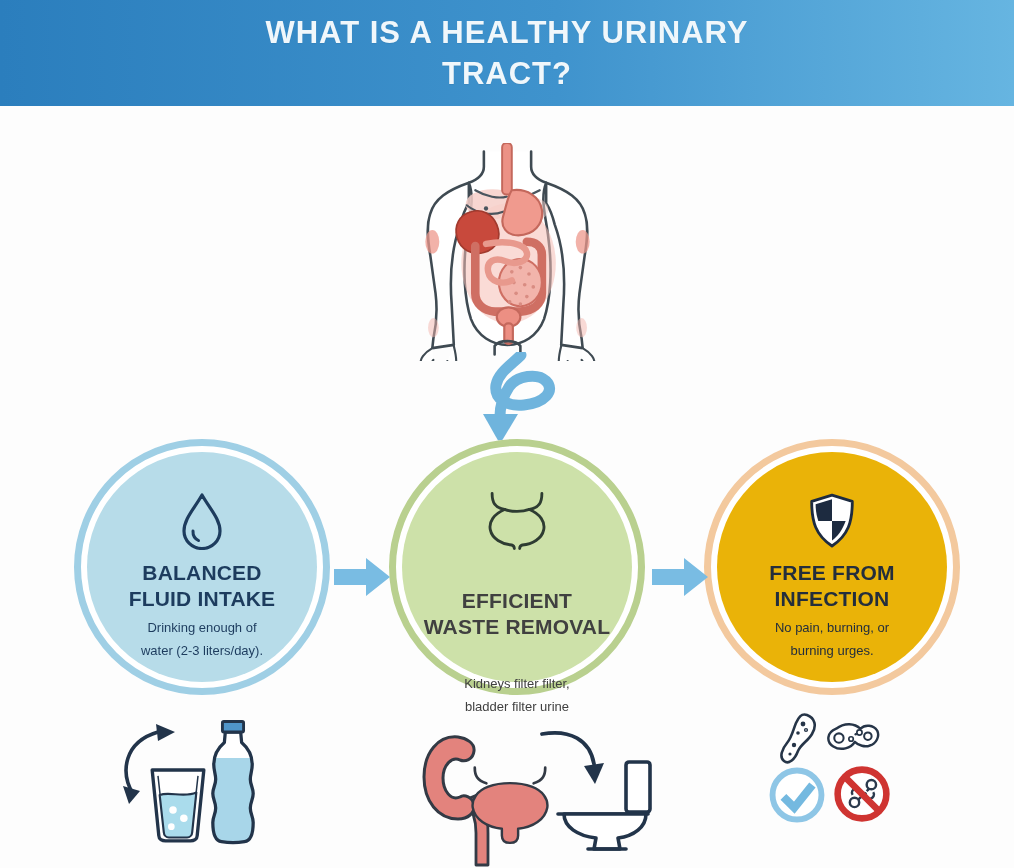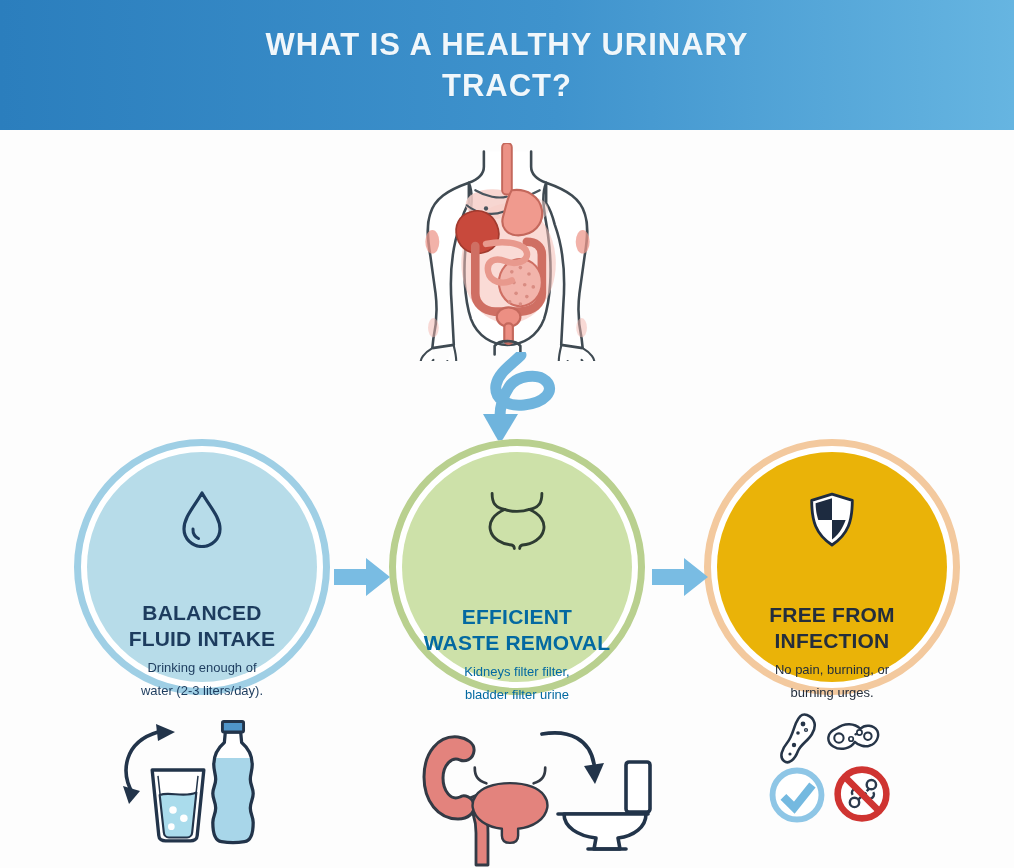--- a/index.html
+++ b/index.html
@@ -2,40 +2,40 @@
 <html><head>
 <meta charset="utf-8">
 <style>
   html,body{margin:0;padding:0;background:#fff;}
   .stage{
     position:relative;width:1014px;height:868px;overflow:hidden;
     background:#fdfdfd;font-family:"Liberation Sans",sans-serif;
   }
   
   .header{
-    position:absolute;left:0;top:0;width:1014px;height:130px;
+    position:absolute;left:0;top:0;width:1014px;height:106px;
     background:linear-gradient(90deg,#2b7ebd 0%,#3f93cd 55%,#66b5e1 100%);
     display:flex;flex-direction:column;align-items:center;justify-content:center;
   }
   .header .t1,.header .t2{
     color:#f0f7fb;font-weight:700;font-size:31px;letter-spacing:1px;
     line-height:41px;text-align:center;text-shadow:0 1px 1px rgba(0,0,0,.06);
   }
   
   .circle{position:absolute;width:256px;height:256px;border-radius:50%;
     box-sizing:border-box;background:#fff;}
   .circle .ring{position:absolute;inset:0;border-radius:50%;border:7px solid;}
   .circle .fill{position:absolute;inset:13px;border-radius:50%;
     display:flex;flex-direction:column;align-items:center;justify-content:flex-start;
     padding-top:38px;box-sizing:border-box;}
   .c1{left:74px;top:439px;} .c1 .ring{border-color:#9fcfe5;} .c1 .fill{background:#b7dce9;color:#1d3c5e;}
-  .c2{left:389px;top:439px;} .c2 .ring{border-color:#b9d08f;} .c2 .fill{background:#cde1a9;color:#0369a1;}
+  .c2{left:389px;top:439px;} .c2 .ring{border-color:#b9d08f;} .c2 .fill{background:#cde1a9;color:#404040;gap:28px;}
   .c3{left:704px;top:439px;} .c3 .ring{border-color:#f3c99e;} .c3 .fill{background:#eab308;color:#242e3c;}
   .step-icon{height:62px;display:flex;align-items:center;justify-content:center;margin-bottom:8px;}
-  .step-title{font-weight:700;font-size:21px;line-height:26px;text-align:center;letter-spacing:.2px;margin-top:44px;}
+  .step-title{font-weight:700;font-size:21px;line-height:26px;text-align:center;letter-spacing:.2px;}
   .step-sub{font-size:13px;line-height:23px;text-align:center;margin-top:4px;}
   
   .art{position:absolute;}
 </style>
 </head>
 <body>
 
 <div class="stage">
 
   <div class="header">

